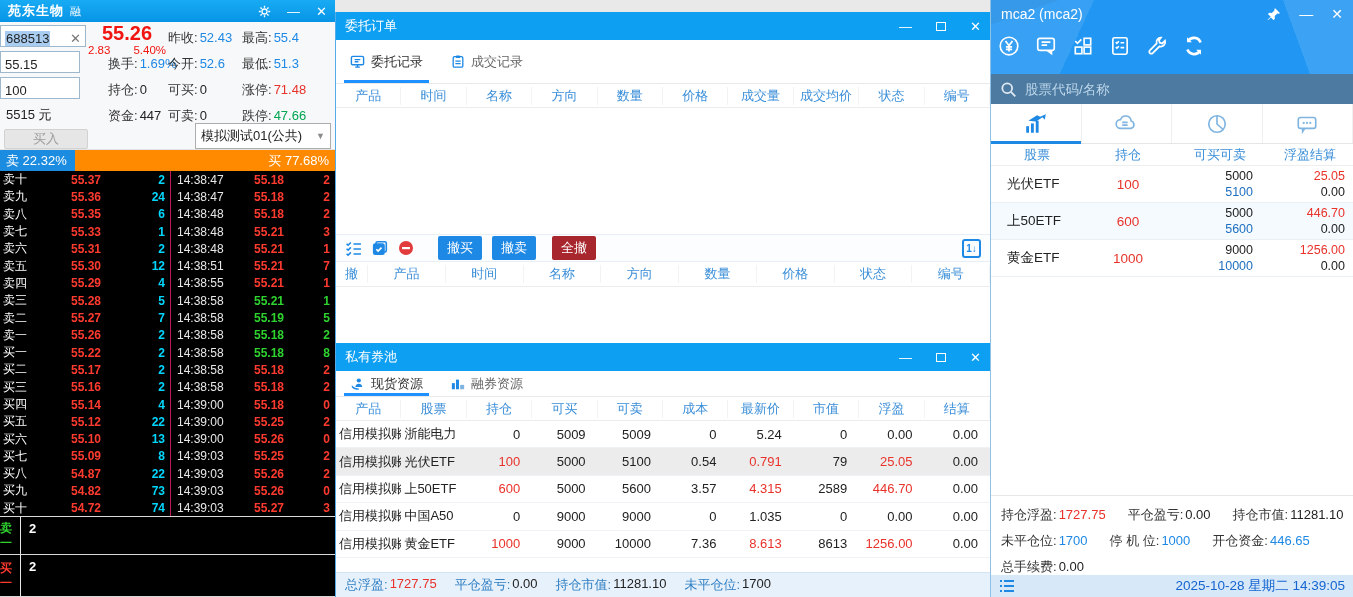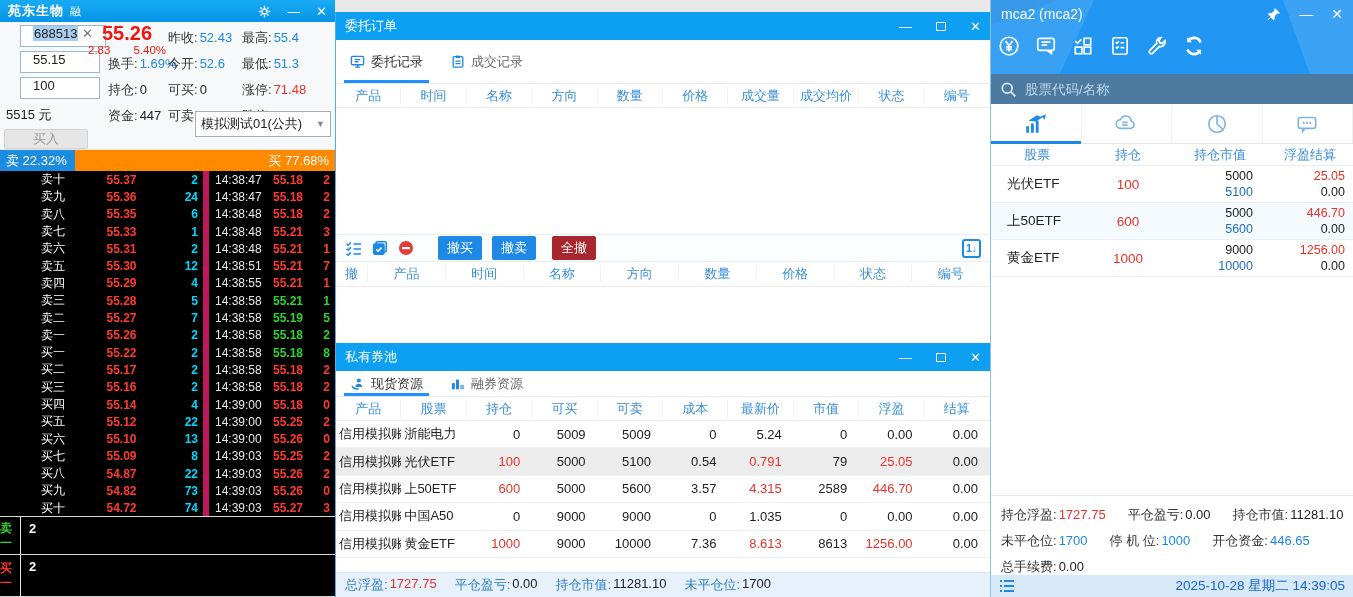--- a/index.html
+++ b/index.html
@@ -15,53 +15,53 @@
   
   #w1 { position:absolute; left:0; top:0; width:335px; height:597px; background:#f7f8f9; }
   #w1 .tb { position:absolute; left:0; top:0; width:335px; height:22px;
     background:linear-gradient(180deg,#18abf4,#0794e6); color:#fff;
     display:flex; align-items:center; padding:0 8px; }
   #w1 .tb .t { font-size:13px; font-weight:bold; letter-spacing:1px; }
   #w1 .tb .badge { font-size:11px; margin-left:6px; opacity:.95; }
   .tbicons { margin-left:auto; display:flex; align-items:center; gap:16px; }
   .tbicons .ic { color:#fff; font-size:13px; line-height:1; cursor:pointer; display:flex; align-items:center;}
   .qinfo { position:absolute; left:0; top:22px; width:335px; height:128px; background:#f7f8f9; border-bottom:1px solid #e3e3e3;}
-  .inp { position:absolute; left:20px; height:22px; background:#fff; border:1px solid #9db8cd;
-    font-size:13px; color:#222; display:flex; align-items:flex-start; padding:0 12px; }
+  .inp { position:absolute; left:0; height:22px; background:#fff; border:1px solid #9db8cd;
+    font-size:13px; color:#222; display:flex; align-items:flex-end; padding:0 4px; }
   .inp input{ border:none; outline:none; width:100%; font-size:13px; font-family:inherit; color:#222;}
   #codebox { top:3px; width:86px; justify-content:space-between;}
   #codebox .hl { background:#a8cdf0; padding:0 1px; }
   #codebox .clr { color:#777; font-size:13px; cursor:pointer; }
   #pxbox  { top:29px; width:80px; }
   #qtybox { top:55px; width:80px; }
   .amt { position:absolute; left:6px; top:84px; font-size:13px; color:#222; }
   .bigpx { position:absolute; left:86px; top:0; width:82px; text-align:center; }
   .bigpx .last { font-size:20px; font-weight:bold; color:#f01510; line-height:22px;}
   .bigpx .chg { font-size:11.5px; color:#f01510; display:flex; justify-content:space-between; padding:0 2px;}
   .f { position:absolute; font-size:13px; white-space:nowrap; line-height:20px;}
   .f .fl { color:#333; }
   .f .fv { margin-left:2px; }
   .fv.green { color:#00a651; }
   .c2 { left:108px; } .c3 { left:168px; } .c4 { left:242px; }
   .r1 { top:6px; } .r2 { top:32px; } .r3 { top:58px; } .r4 { top:84px; }
   .buybtn { position:absolute; left:4px; top:107px; width:84px; height:20px;
     background:#e6e6e6; border:1px solid #d2d2d2; border-radius:2px; color:#9b9b9b;
     font-size:13px; font-family:inherit; }
-  .acct { position:absolute; right:4px; top:89px; width:136px; height:16px; background:#fff;
+  .acct { position:absolute; right:4px; top:101px; width:136px; height:16px; background:#fff;
     border:1px solid #adadad; font-size:13px; color:#222; display:flex; align-items:center;
     justify-content:space-between; padding:12px 5px; cursor:pointer; }
   .acct .caret { color:#8a8a8a; font-size:9px; }
   .ratio { position:absolute; left:0; top:150px; width:335px; height:21px; display:flex; }
   .ratio .rs { background:#1c8ce0; color:#fff; font-size:13px; display:flex; align-items:center;
     padding-left:6px; white-space:nowrap; overflow:hidden;}
   .ratio .rb { background:#ff8a00; color:#fff; font-size:13px; flex:1; display:flex;
     align-items:center; justify-content:flex-end; padding-right:6px; }
   .ladder { position:absolute; left:0; top:171px; width:335px; height:346px; background:#000;
     display:flex; border-bottom:1px solid #d9d9d9;}
-  .lcol { width:171px; border-right:6px solid #be185d;margin-left:38px; }
+  .lcol { width:171px; border-right:1px solid #be185d; }
   .tcol { flex:1; }
   .lrow { height:17.3px; display:flex; align-items:center; font-size:12px; }
   .lrow .ll { color:#fff; width:36px; padding-left:3px; }
   .lrow .lp { color:#ff3b30; font-weight:bold; flex:1; text-align:center; }
   .lrow .lq { color:#00d7ff; font-weight:bold; width:34px; text-align:right; padding-right:5px;}
   .lrow .tt { color:#e8e8e8; width:62px; padding-left:6px; }
   .lrow .tp { font-weight:bold; flex:1; text-align:center; }
   .lrow .tq { font-weight:bold; width:30px; text-align:right; padding-right:5px; }
   .l1box { position:absolute; left:0; width:335px; background:#000; display:flex;
     border-bottom:1px solid #d9d9d9; }
@@ -849,21 +849,21 @@
               <circle cx="14" cy="9" r="1"></circle>
             </g>
           </svg>
       </span>
     </div>
   </div>
   <div class="mthead">
 
   <div>股票</div>
       <div>持仓</div>
-      <div>持仓市值</div>
+      <div>可买可卖</div>
       <div>浮盈结算</div>
     </div>
   <div class="mrows">
 
       <div class="mrow">
         <div class="stk">光伏ETF</div>
         <div class="pos">100</div>
         <div class="two">
           <div class="a">5000</div>
           <div class="b">5100</div>

